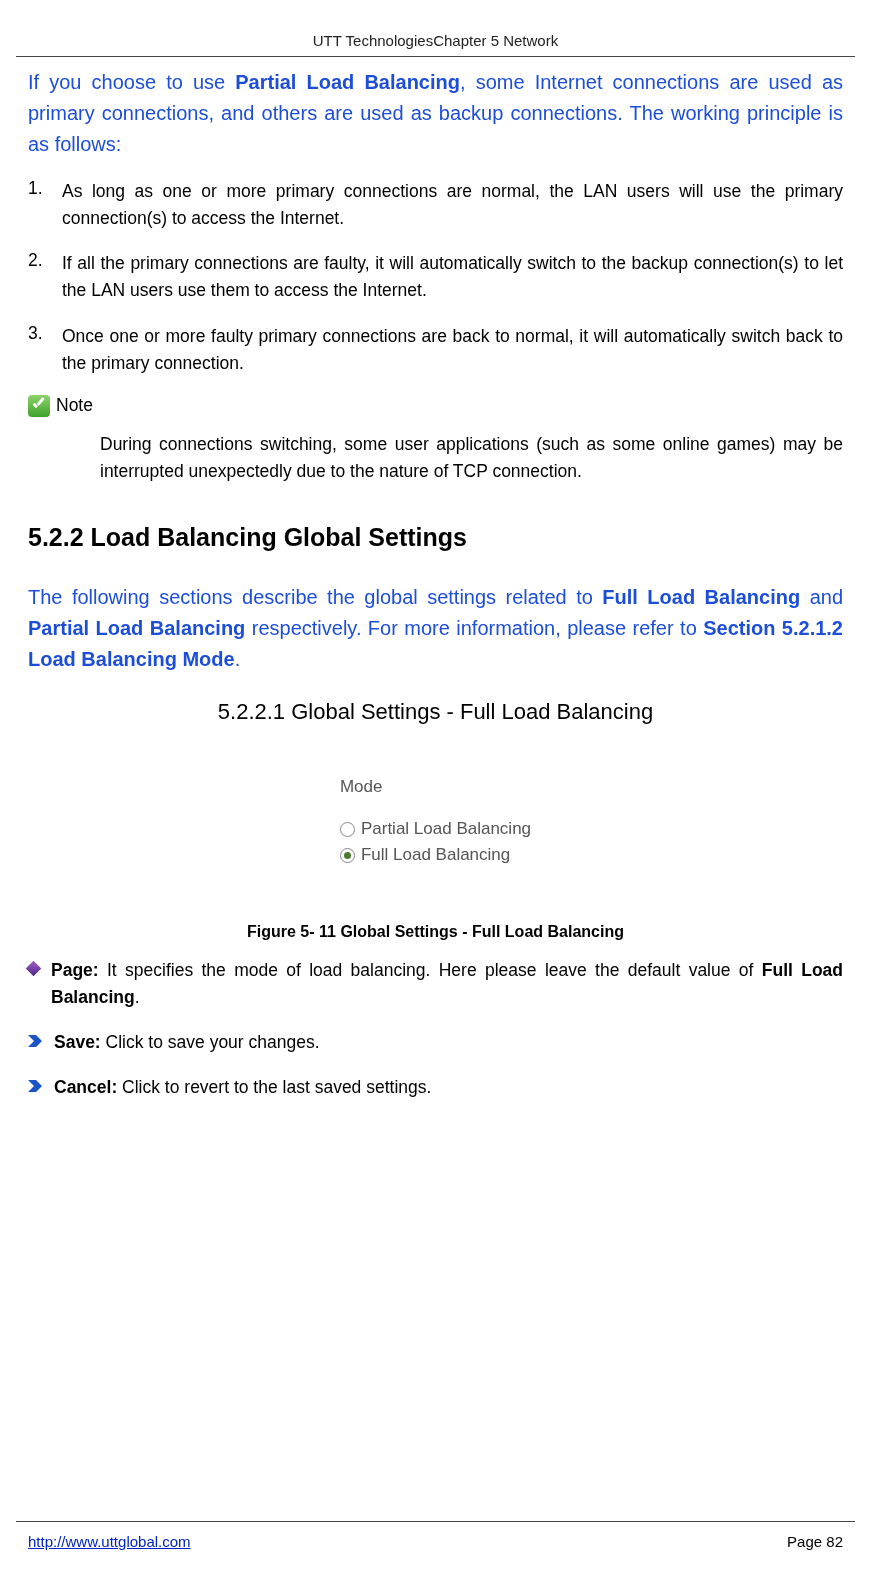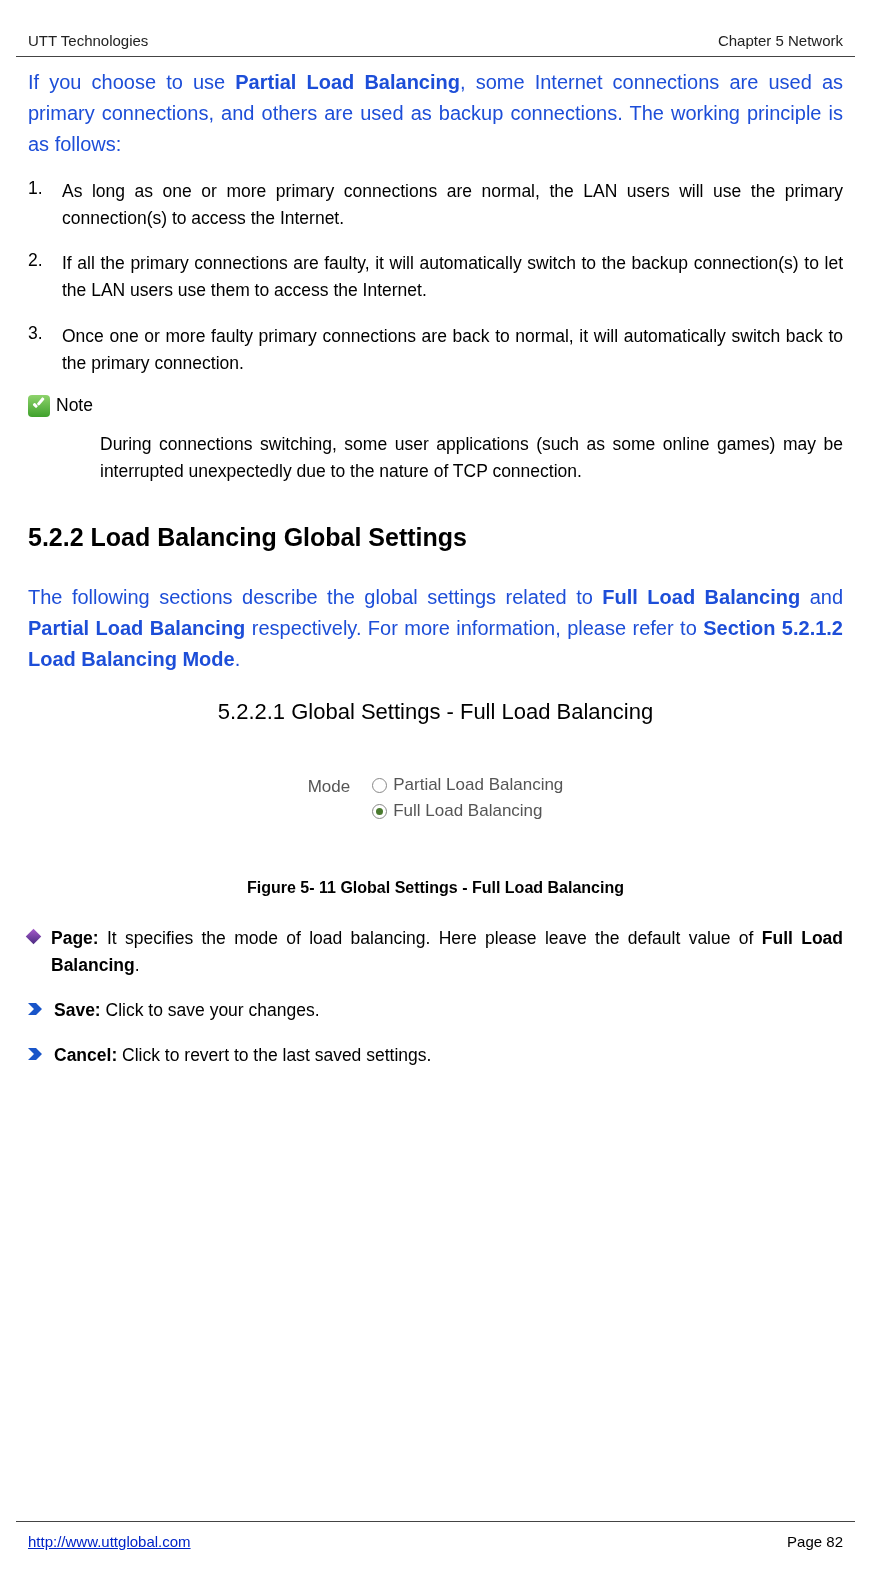--- a/index.html
+++ b/index.html
@@ -10,21 +10,21 @@
     body {
       font-family: Arial, Helvetica, sans-serif;
       background: #fff;
       width: 871px;
       min-height: 1574px;
       padding: 32px 28px 28px 28px;
       position: relative;
     }
     .header-bar {
       display: flex;
-      justify-content: space-between;
+      justify-content: center;
       font-size: 15px;
       color: #222;
       margin-bottom: 18px;
     }
     .header-underline {
       position: absolute;
       top: 56px;
       left: 16px;
       right: 16px;
       height: 1px;
@@ -121,20 +121,21 @@
     }
     .figure-box {
       display: inline-block;
       padding: 10px 30px 12px 30px;
     }
     .mode-row {
       display: flex;
       align-items: flex-start;
       gap: 22px;
       margin-bottom: 22px;
+      flex-direction: column;
     }
     .mode-label {
       font-size: 17px;
       color: #555;
       padding-top: 2px;
     }
     .radio-col {
       display: flex;
       flex-direction: column;
       gap: 6px;
@@ -177,21 +178,21 @@
       border: 1px solid #aaa;
       border-radius: 4px;
       background: linear-gradient(#fdfdfd, #e7e7e7);
       font-family: Arial, Helvetica, sans-serif;
       cursor: pointer;
     }
     .figure-caption {
       font-size: 16px;
       font-weight: bold;
       text-align: center;
-      margin-bottom: 28px;
+      margin-bottom: 16px;
     }
     .bullet-item {
       display: flex;
       gap: 12px;
       font-size: 17.5px;
       line-height: 1.55;
       margin-bottom: 18px;
     }
     .diamond {
       width: 11px;

